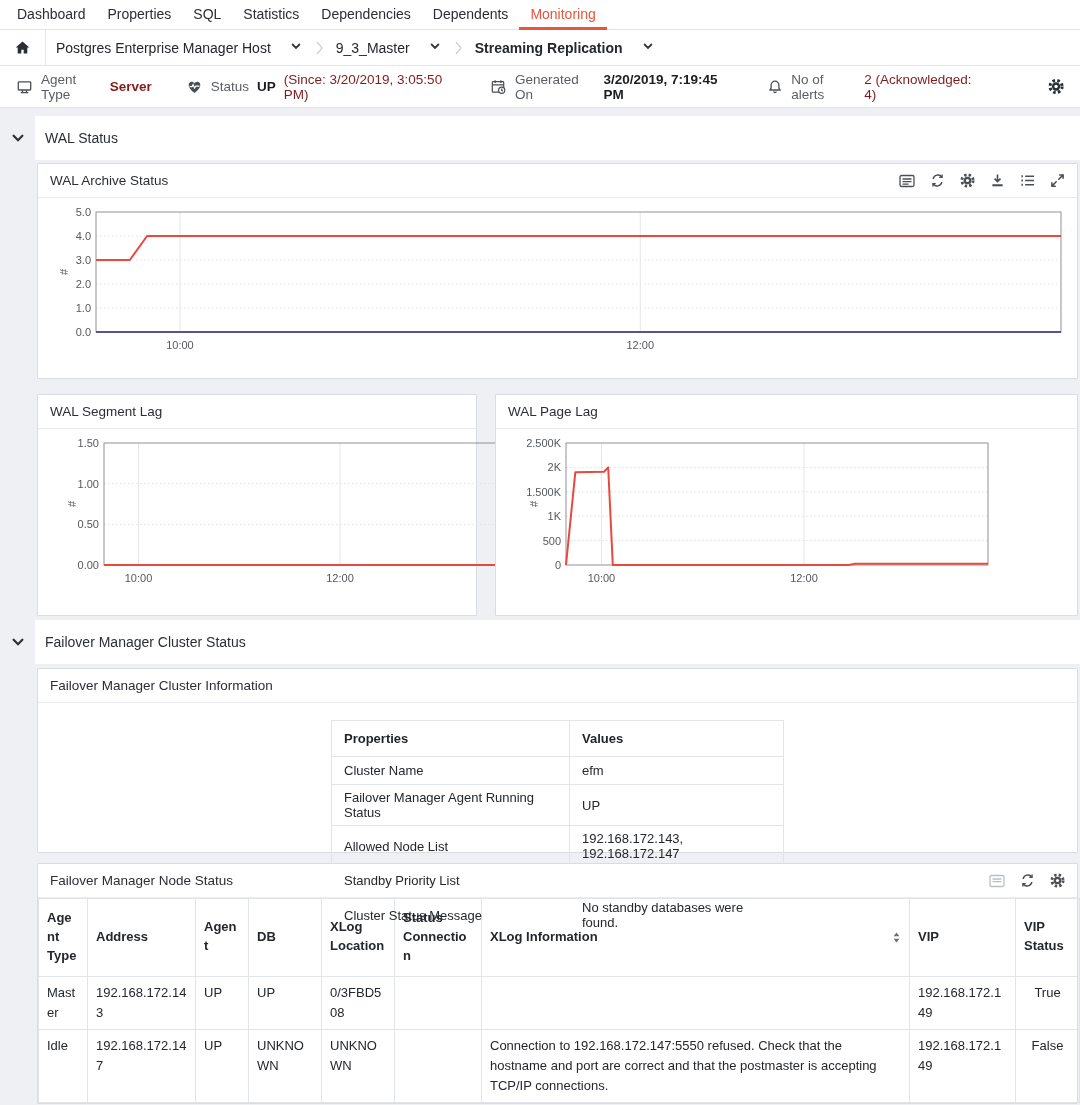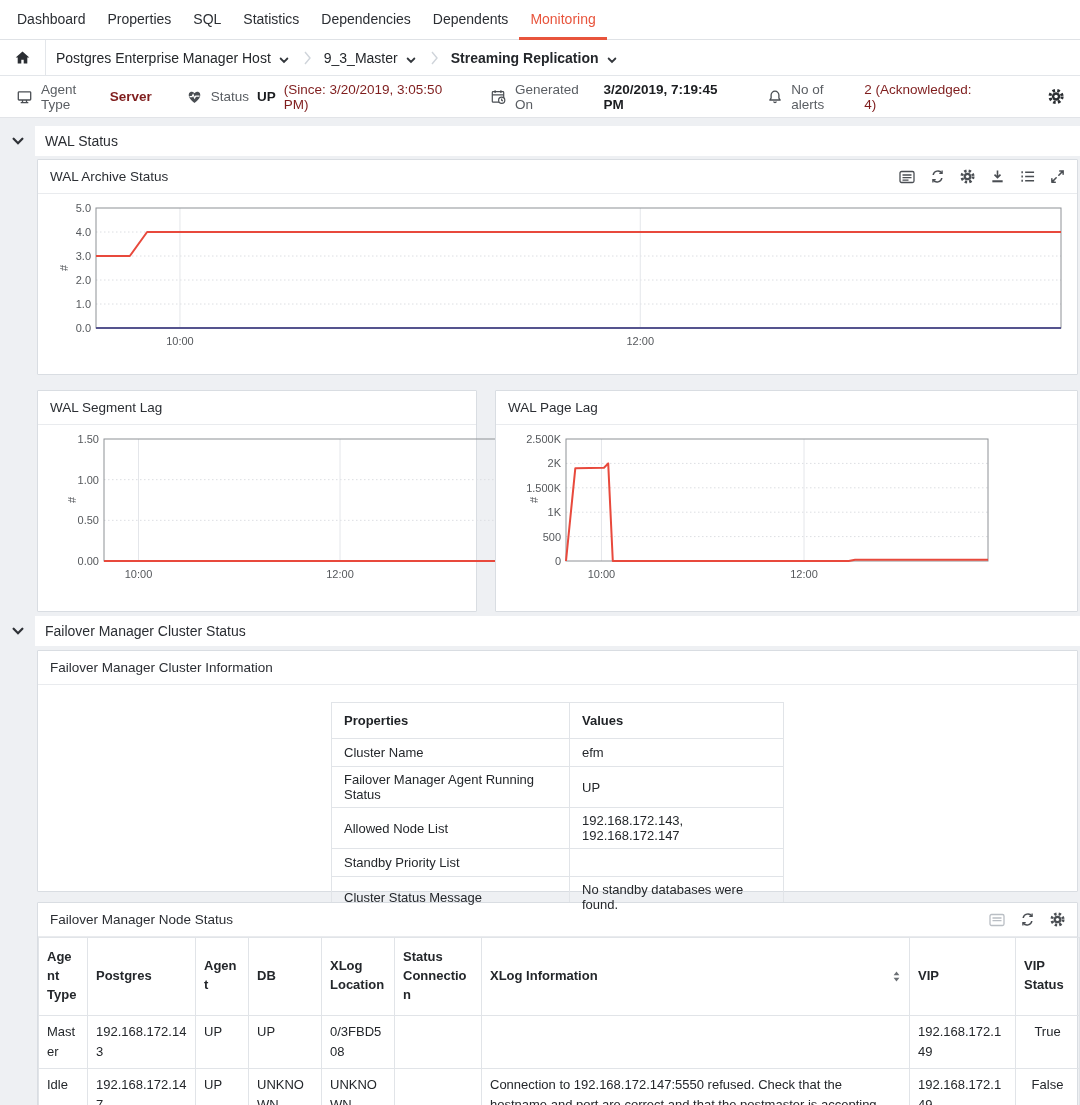--- a/index.html
+++ b/index.html
@@ -1,48 +1,48 @@
 <!DOCTYPE html>
 <html><head>
 <meta charset="utf-8">
 <style>
   * { margin:0; padding:0; box-sizing:border-box; }
   html,body { width:1080px; height:1105px; overflow:hidden; background:#eef0f3;
               font-family:"Liberation Sans", sans-serif; color:#24272b; }
 
   
-  .tabbar { height:40px; background:#fff; border-bottom:1px solid #dfe2e6;
+  .tabbar { height:30px; background:#fff; border-bottom:1px solid #dfe2e6;
             display:flex; align-items:stretch; padding-left:6px; }
   .tab { display:flex; align-items:center; padding:0 11px; font-size:14px; color:#2b2e33;
          cursor:pointer; border-bottom:3px solid transparent; margin-bottom:-1px; }
   .tab.active { color:#e8543c; border-bottom-color:#e8543c; }
 
   
   .crumbbar { height:36px; background:#fff; border-bottom:1px solid #e3e6ea;
               display:flex; align-items:center; }
   .home-btn { width:46px; height:100%; display:flex; align-items:center; justify-content:center;
               border-right:1px solid #e3e6ea; cursor:pointer; }
-  .crumb { display:flex; align-items:flex-end; gap:7px; font-size:14px; color:#24272b;
+  .crumb { display:flex; align-items:flex-start; gap:19px; font-size:14px; color:#24272b;
            padding:0 10px; cursor:pointer; }
   .crumb.bold span.lbl { font-weight:700; }
   .crumb-sep { color:#c9ced4; margin:0 1px; }
 
   
   .infobar { height:42px; background:#fff; border-bottom:1px solid #e2e4e8;
              display:flex; align-items:center; padding:0 16px; gap:34px; font-size:13.5px; }
   .info-item { display:flex; align-items:center; gap:8px; }
   .info-item .lab { color:#5a5e63; }
   .info-item .val { color:#1b1d20; font-weight:700; }
   .info-item .val-normal { color:#7f1d1d; }
   .info-icon { color:#4a4e53; display:flex; }
   .infobar .spacer { flex:1; }
 
   
   .content { padding-top:8px; }
-  .section-head { display:flex; align-items:stretch; height:30px; margin-bottom:3px; }
+  .section-head { display:flex; align-items:stretch; height:44px; margin-bottom:3px; }
   .section-gutter { width:35px; display:flex; align-items:center; justify-content:center; }
   .section-titlebar { flex:1; background:#fff; display:flex; align-items:center;
                       padding-left:10px; font-size:14px; color:#2b2e33; }
 
   .panel { background:#fff; border:1px solid #d9dde2; border-radius:1px;
            margin:0 2px 0 37px; }
   .panel-head { height:34px; display:flex; align-items:center; padding:0 12px;
                 border-bottom:1px solid #e9ebee; }
   .panel-title { font-size:13.5px; color:#2b2e33; }
   .panel-icons { margin-left:auto; display:flex; align-items:center; gap:15px; color:#4a4e53; }
@@ -53,21 +53,21 @@
   .chart text { font-size:11px; fill:#55585c; }
 
   .row2 { display:flex; gap:18px; margin:15px 2px 0 37px; }
   .row2 .panel { margin:0; }
   .row2 .panel.left { width:440px; }
   .row2 .panel.right { flex:1; }
 
   .sec2 { margin-top:4px; }
 
   
-  .cluster-panel { margin-top:4px; height:242px; }
+  .cluster-panel { margin-top:4px; height:185px; }
   .ci-table { border-collapse:collapse; margin:17px auto 0; font-size:13px; }
   .ci-table th, .ci-table td { border:1px solid #e1e4e8; text-align:left; }
   .ci-table th { font-weight:700; padding:10px 12px; color:#1f2226; }
   .ci-table td { padding:5px 12px; height:28px; color:#24272b; }
   .ci-table .c1 { width:238px; }
   .ci-table .c2 { width:214px; }
 
   
   .node-panel { margin-top:10px; }
   .ns-table { width:100%; border-collapse:collapse; font-size:13px; table-layout:fixed; }
@@ -369,21 +369,21 @@
         <col style="width:73px">
           <col style="width:73px">
           <col style="width:87px">
         <col style="width:428px">
           <col style="width:106px">
           <col style="width:64px">
       </colgroup>
       <thead>
         <tr>
           <th>Agent Type</th>
-          <th>Postgres</th>
+          <th>Address</th>
           <th>Agent</th>
           <th>DB</th>
           <th>XLog Location</th>
           <th>Status Connection</th>
           <th>
             <span class="th-flex">
               <span>XLog Information</span>
               <svg class="sort-ico" width="9" height="13" viewBox="0 0 10 14" fill="#6b6f74">
                   <path d="M5 1.5 8.2 5.5H1.8z"></path>
                   <path d="M5 12.5 1.8 8.5h6.4z"></path>

